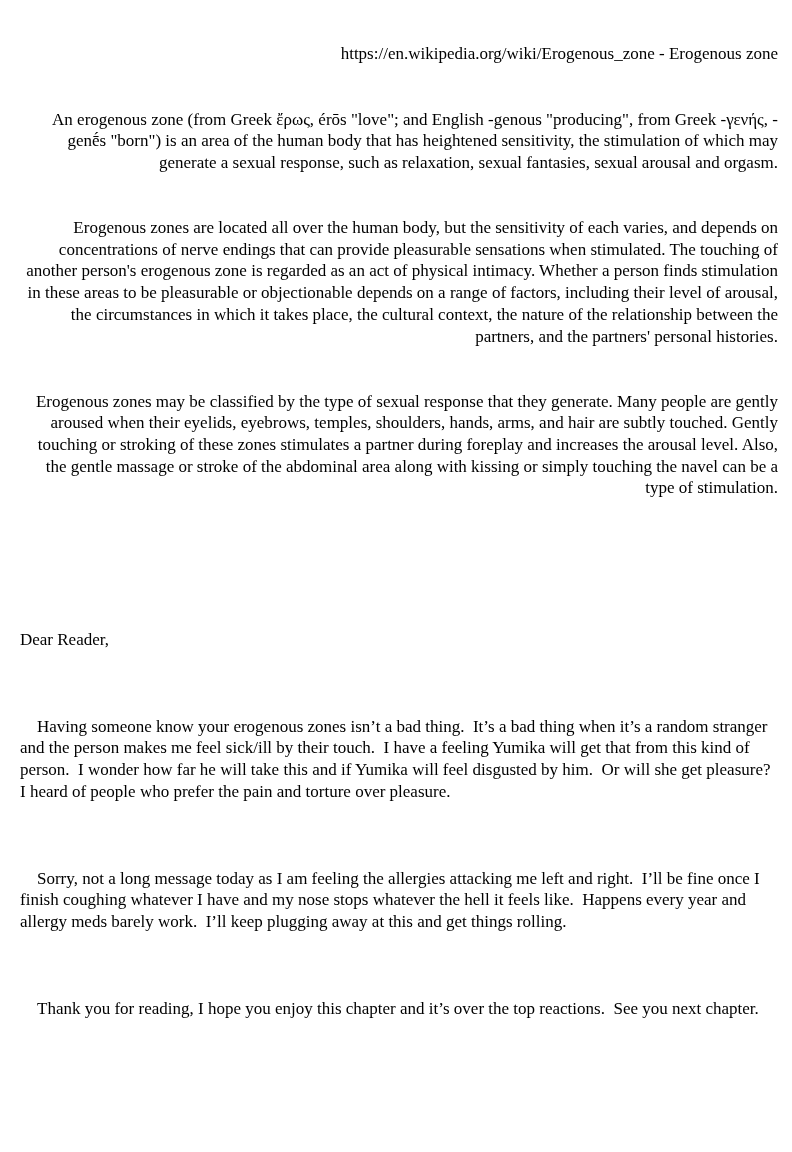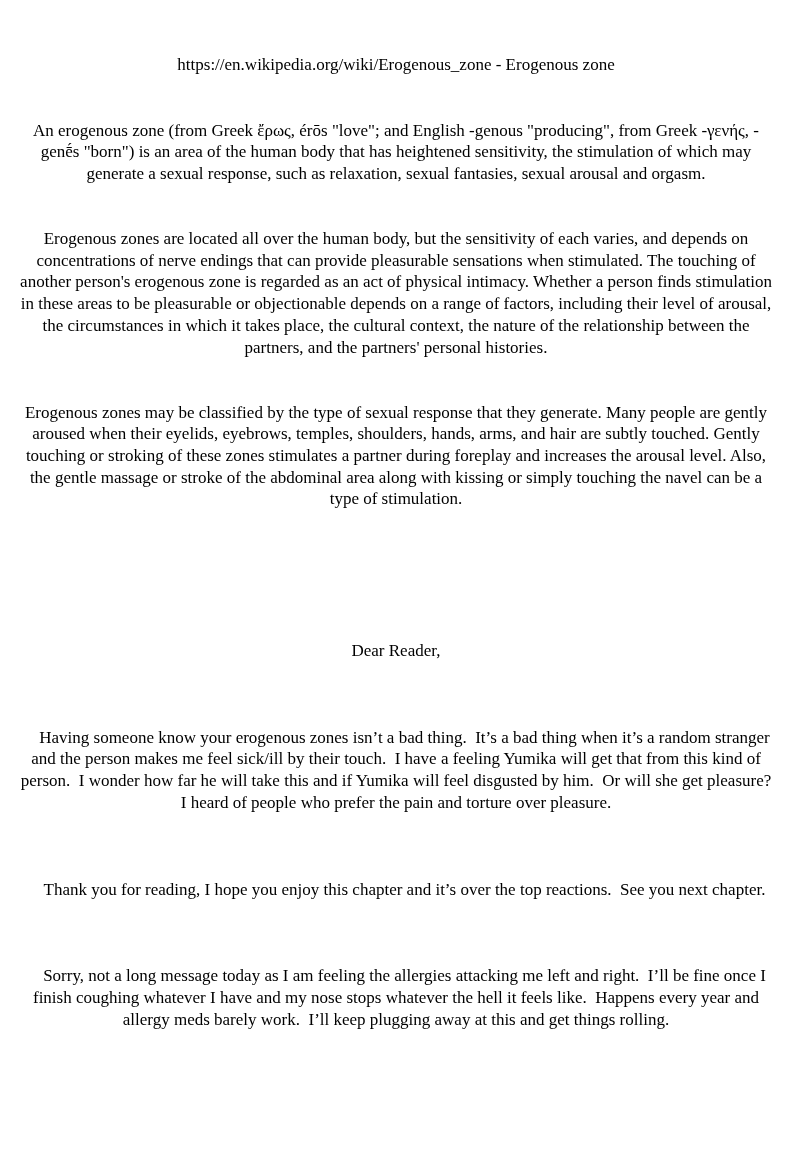--- a/index.html
+++ b/index.html
@@ -14,36 +14,35 @@
     height: 1152px;
     background: #ffffff;
     color: #000000;
     font-family: "Liberation Serif", "DejaVu Serif", serif;
     font-size: 17px;
     line-height: 21.7px;
     overflow: hidden;
     box-sizing: border-box;
   }
   .wiki-excerpt {
-    padding: 11px 14px 0 14px;
-    text-align: center;
+    padding: 0 14px 0 14px;
+    text-align: right;
     white-space: pre-wrap;
   }
   .wiki-excerpt .wline {
     margin: 0;
   }
   .letter {
     margin-top: 43px;
     padding: 0 20px;
     text-align: left;
     white-space: pre-wrap;
   }
   .letter p {
     margin: 21.7px 0 0 0;
-    text-align: center;
   }
   .letter p.salutation {
     margin-top: 0;
   }
   .letter p.lp {
     text-indent: 17px;
   }
 </style>
 </head>
 <body>
@@ -53,19 +52,19 @@
   <div class="wiki-excerpt">
     <div class="wline">https://en.wikipedia.org/wiki/Erogenous_zone - Erogenous zone</div>
     <div class="wline">An erogenous zone (from Greek ἔρως, érōs "love"; and English -genous "producing", from Greek -γενής, -genḗs "born") is an area of the human body that has heightened sensitivity, the stimulation of which may generate a sexual response, such as relaxation, sexual fantasies, sexual arousal and orgasm.</div>
     <div class="wline">Erogenous zones are located all over the human body, but the sensitivity of each varies, and depends on concentrations of nerve endings that can provide pleasurable sensations when stimulated. The touching of another person's erogenous zone is regarded as an act of physical intimacy. Whether a person finds stimulation in these areas to be pleasurable or objectionable depends on a range of factors, including their level of arousal, the circumstances in which it takes place, the cultural context, the nature of the relationship between the partners, and the partners' personal histories.</div>
     <div class="wline">Erogenous zones may be classified by the type of sexual response that they generate. Many people are gently aroused when their eyelids, eyebrows, temples, shoulders, hands, arms, and hair are subtly touched. Gently touching or stroking of these zones stimulates a partner during foreplay and increases the arousal level. Also, the gentle massage or stroke of the abdominal area along with kissing or simply touching the navel can be a type of stimulation.</div>
   </div>
 
   <div class="letter">
     <p class="salutation">Dear Reader,</p>
     <p class="lp">Having someone know your erogenous zones isn’t a bad thing.  It’s a bad thing when it’s a random stranger and the person makes me feel sick/ill by their touch.  I have a feeling Yumika will get that from this kind of person.  I wonder how far he will take this and if Yumika will feel disgusted by him.  Or will she get pleasure?  I heard of people who prefer the pain and torture over pleasure.</p>
+    <p class="lp">Sorry, not a long message today as I am feeling the allergies attacking me left and right.  I’ll be fine once I finish coughing whatever I have and my nose stops whatever the hell it feels like.  Happens every year and allergy meds barely work.  I’ll keep plugging away at this and get things rolling.</p>
     <p class="lp">Thank you for reading, I hope you enjoy this chapter and it’s over the top reactions.  See you next chapter.</p>
-    <p class="lp">Sorry, not a long message today as I am feeling the allergies attacking me left and right.  I’ll be fine once I finish coughing whatever I have and my nose stops whatever the hell it feels like.  Happens every year and allergy meds barely work.  I’ll keep plugging away at this and get things rolling.</p>
     
     
   </div>
 
 </div>
 
 </body></html>

